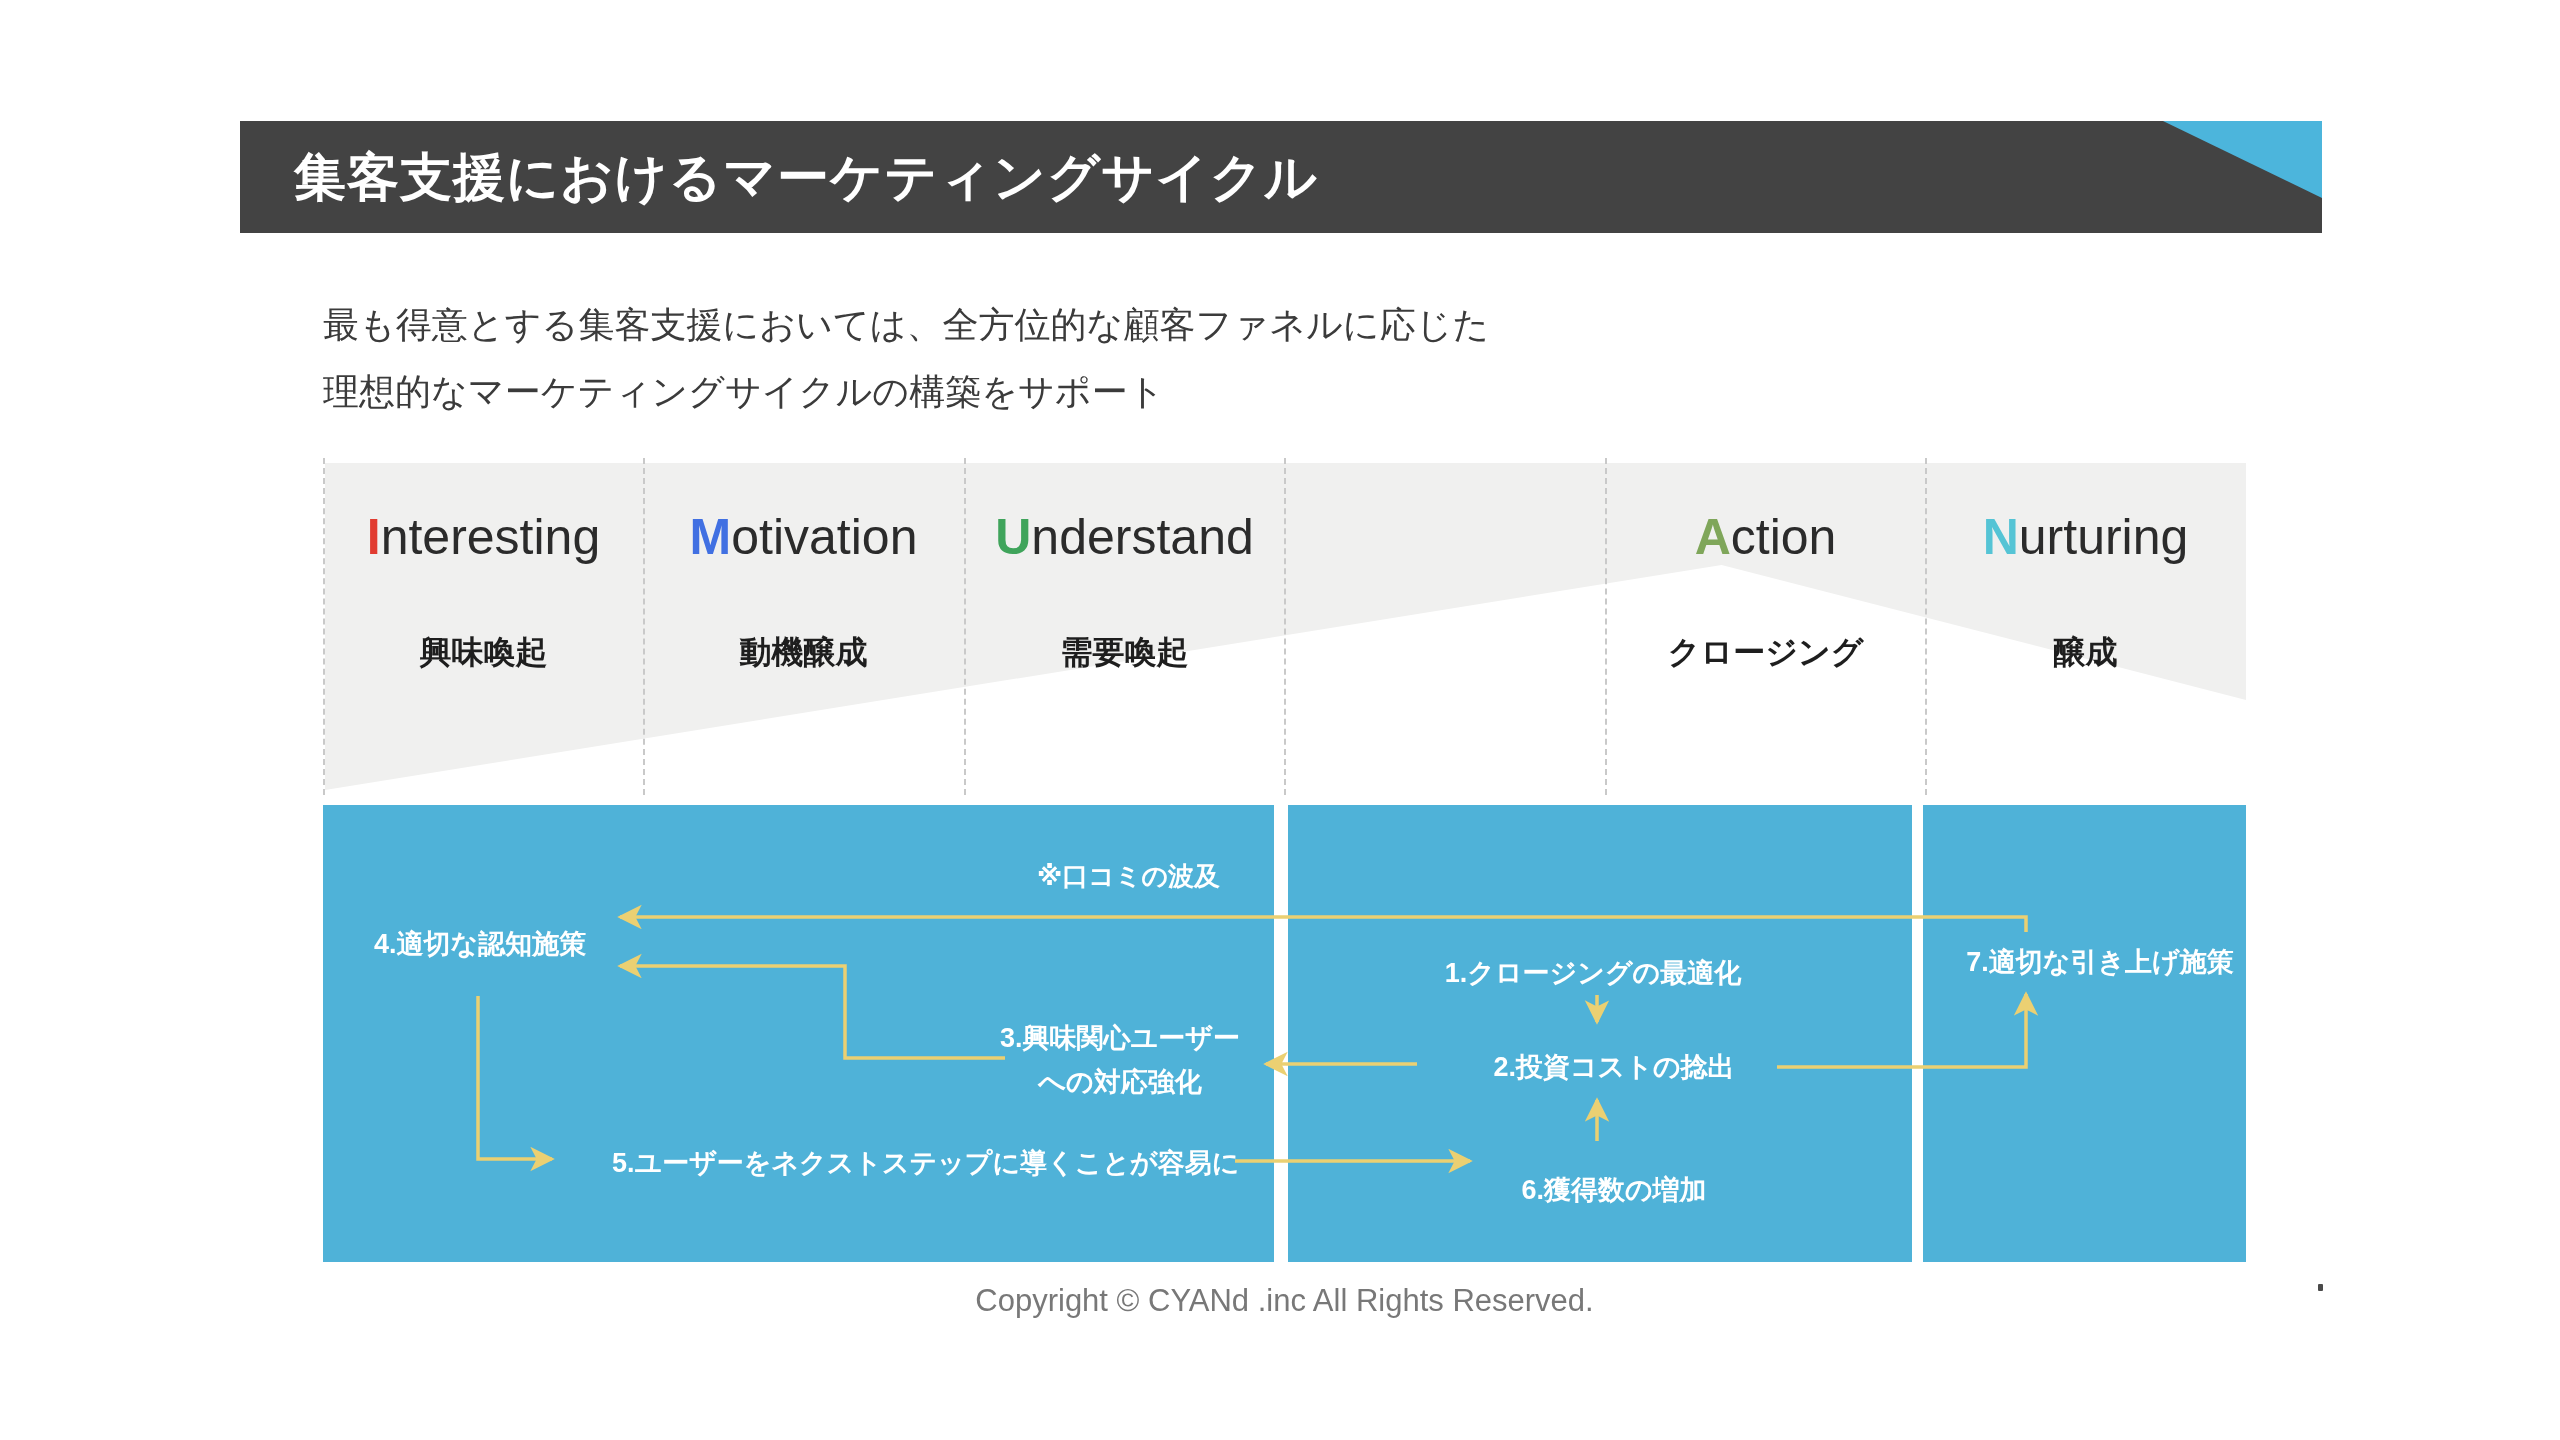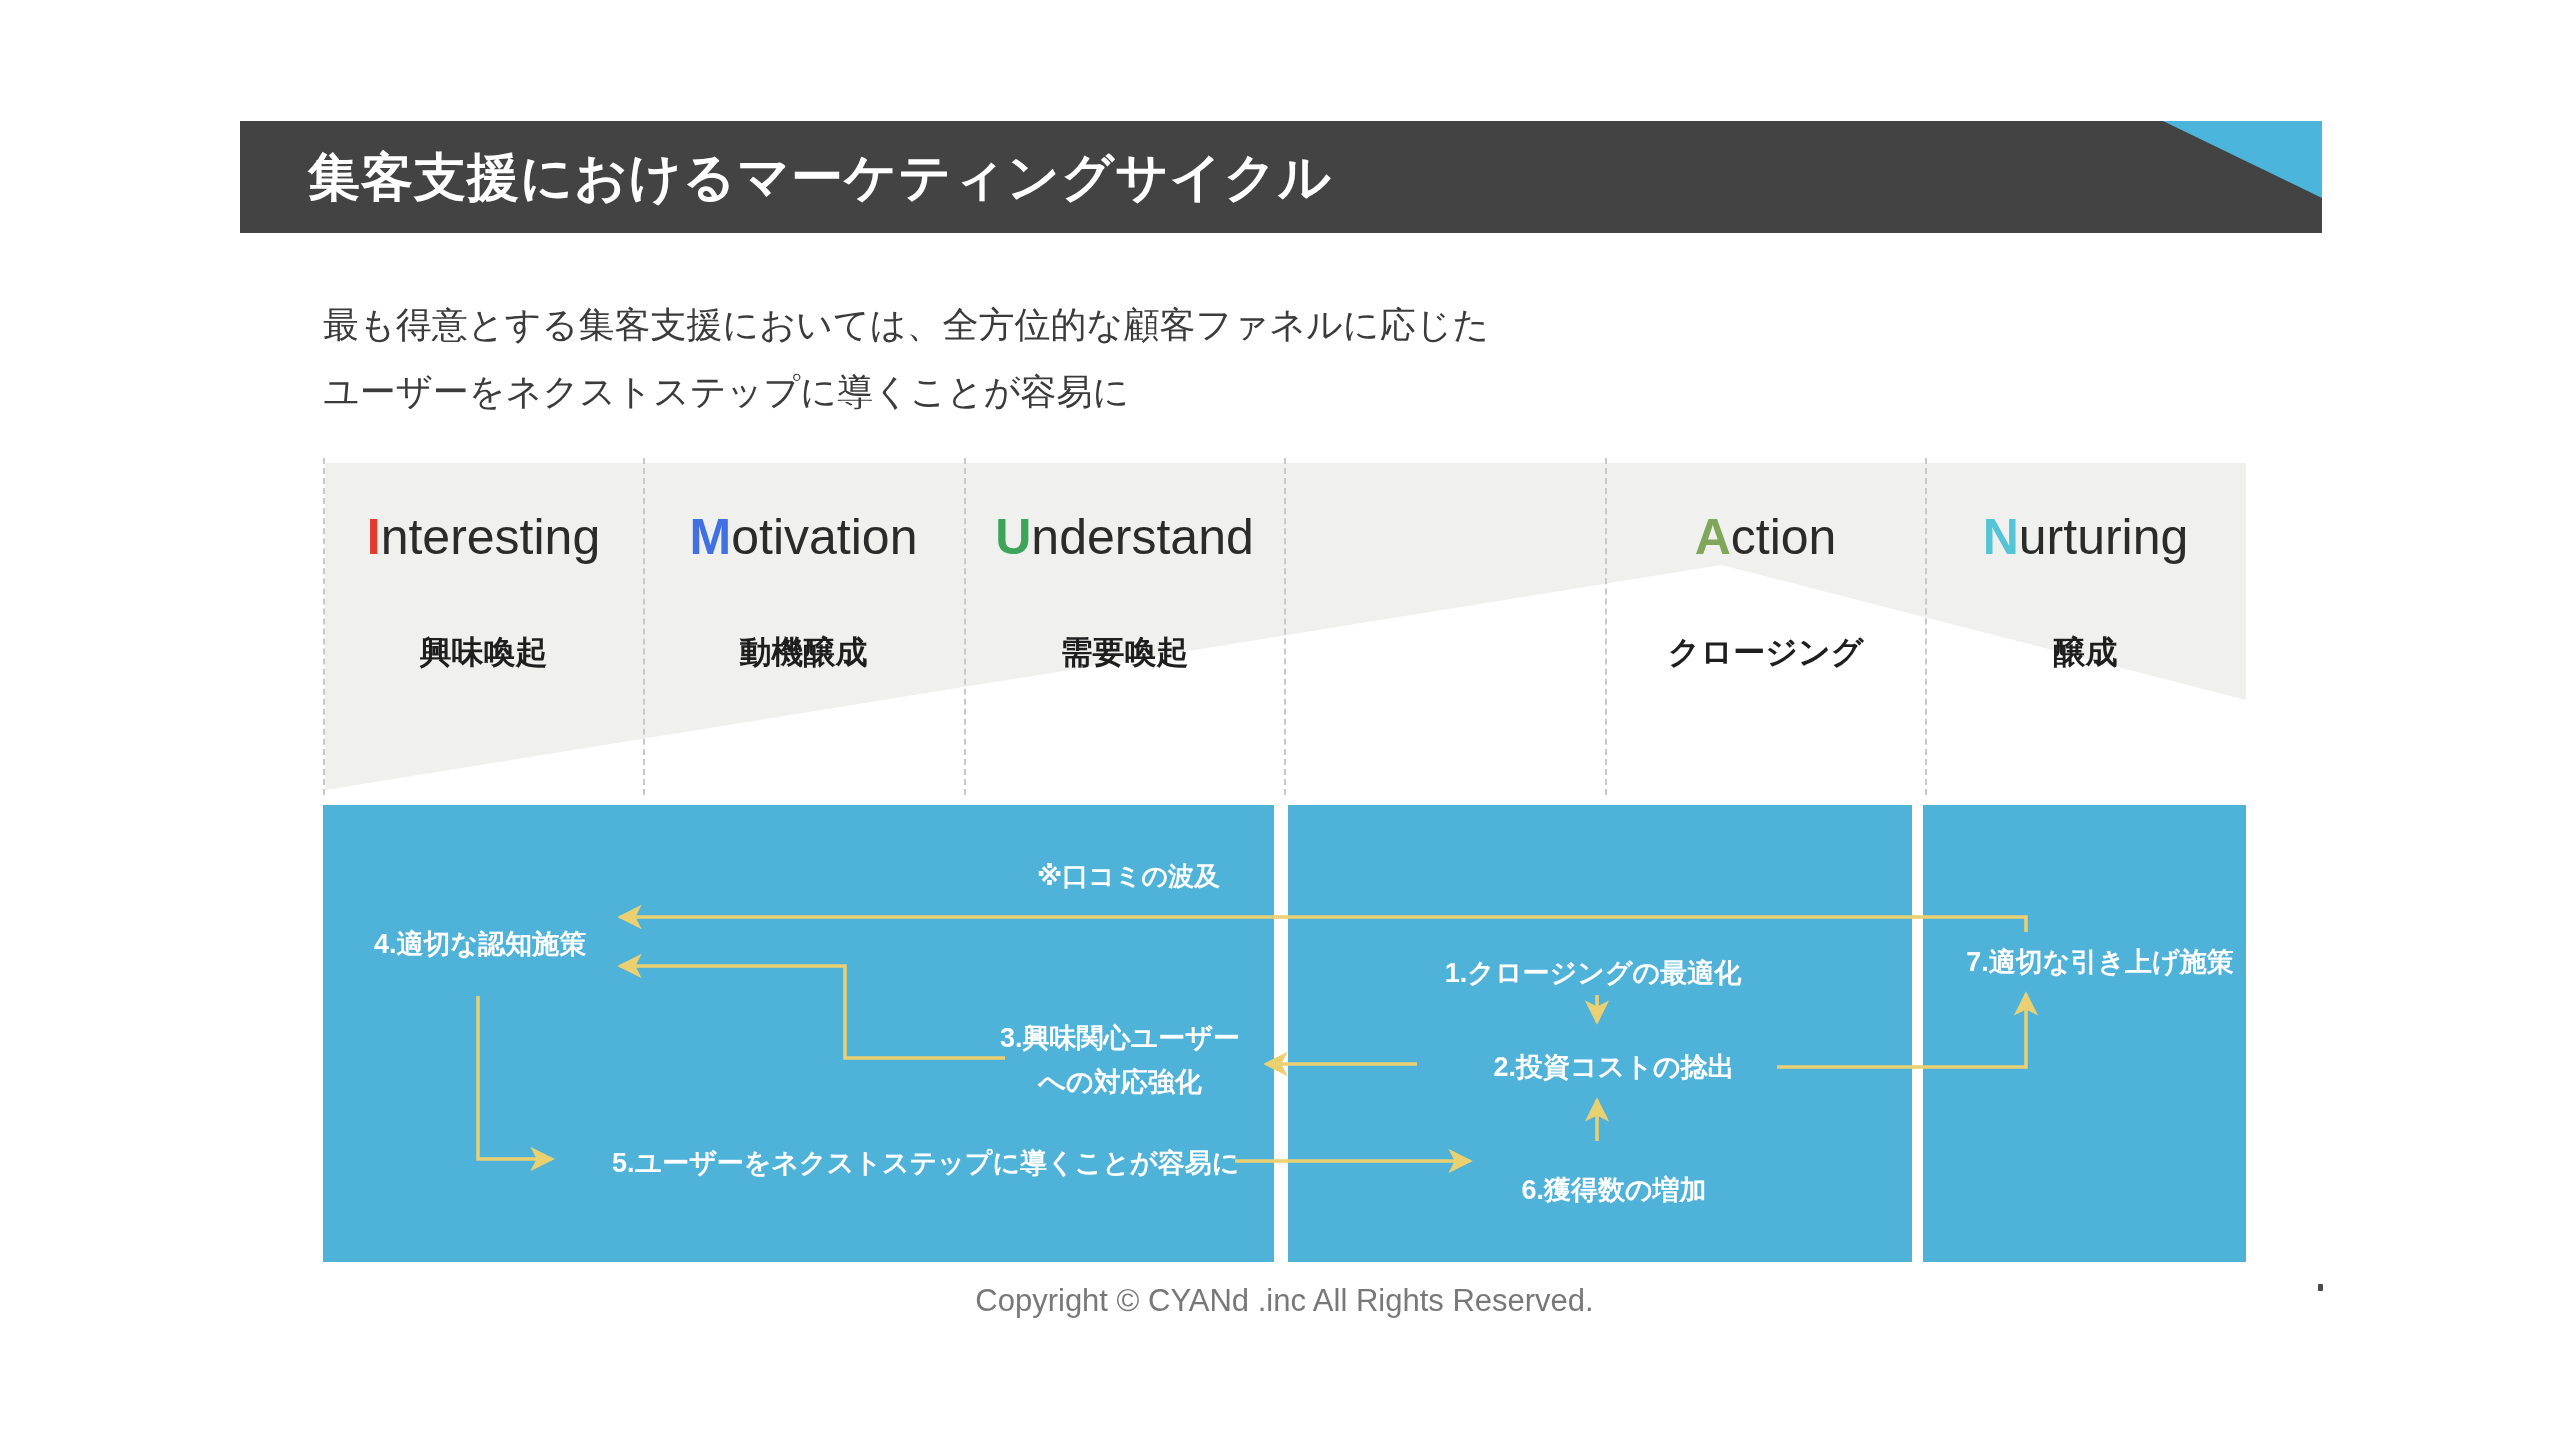--- a/index.html
+++ b/index.html
@@ -1,21 +1,21 @@
 <!DOCTYPE html>
 <html><head>
 <meta charset="utf-8">
 <style>
   html,body{margin:0;padding:0;background:#ffffff;}
   body{font-family:"Liberation Sans","DejaVu Sans",sans-serif;}
   .slide{position:relative;width:2560px;height:1440px;background:#ffffff;overflow:hidden;}
 
   
   .title-bar{position:absolute;left:240px;top:121px;width:2082px;height:112px;background:#434343;}
-  .title-bar h1{margin:0;padding-left:68px;font-size:52px;font-weight:bold;color:#ffffff;line-height:112px;letter-spacing:1px;}
+  .title-bar h1{margin:0;padding-left:54px;font-size:52px;font-weight:bold;color:#ffffff;line-height:112px;letter-spacing:1px;}
   .corner{position:absolute;right:0;top:0;width:159px;height:77px;background:#4CB5DC;
           clip-path:polygon(0 0,100% 0,100% 100%);}
 
   
   .intro{position:absolute;left:323px;top:291px;width:1923px;text-align:left;
          font-size:36px;font-weight:normal;color:#3B3B3B;line-height:67px;}
 
   
   .band{position:absolute;left:323px;top:458px;width:1923px;height:337px;}
   .band-bg{position:absolute;left:2px;top:5px;width:1921px;height:329px;background:#F0F0EF;
@@ -44,21 +44,21 @@
 
 <div class="slide">
 
   <header class="title-bar" style="background: rgb(67, 67, 67);">
     <div class="corner" style="background: rgb(76, 181, 220);"></div>
     <h1>集客支援におけるマーケティングサイクル</h1>
   </header>
 
   <div class="intro" style="color: rgb(59, 59, 59);">
     <div>最も得意とする集客支援においては、全方位的な顧客ファネルに応じた</div>
-    <div>ユーザーをネクストステップに導くことが容易に</div>
+    <div>理想的なマーケティングサイクルの構築をサポート</div>
   </div>
 
   <div class="band">
     <div class="band-bg" style="background: rgb(240, 240, 239);"></div>
 
     <div class="dash" style="left:0px;"></div>
     <div class="dash" style="left:320px;"></div>
     <div class="dash" style="left:641px;"></div>
     <div class="dash" style="left:961px;"></div>
     <div class="dash" style="left:1282px;"></div>

